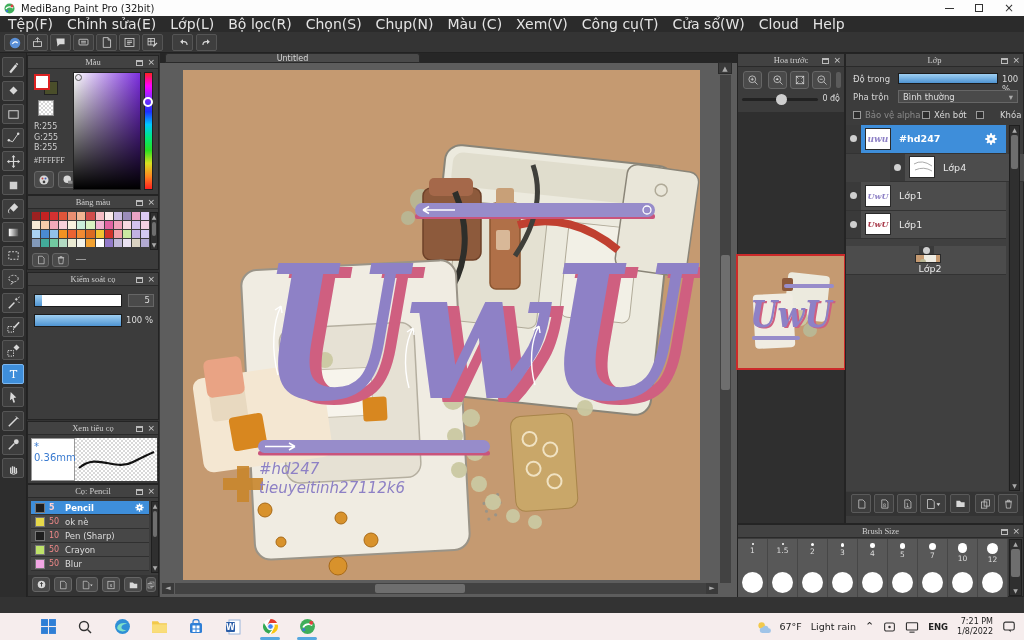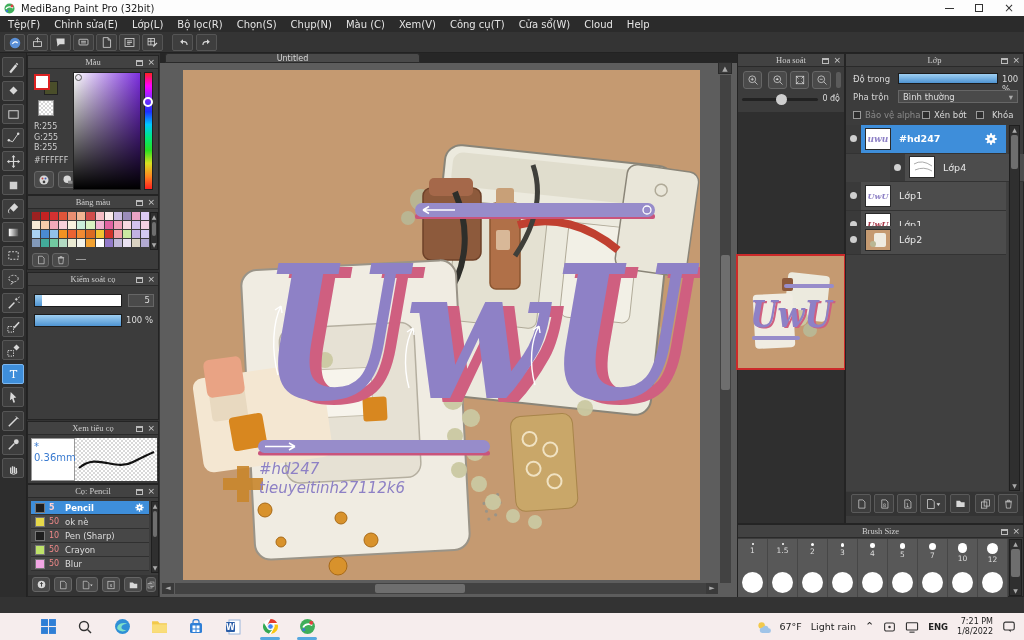--- a/index.html
+++ b/index.html
@@ -14,21 +14,21 @@
   #titlebar .app-title { margin-left:6px; }
   .win-btn { width:30px; height:16px; display:flex; align-items:center; justify-content:center; color:#333; }
   #win-controls { position:absolute; right:0; top:0; display:flex; }
   .restore-glyph { width:8px; height:8px; border:1px solid #333; position:relative; }
   .min-glyph { width:9px; height:1px; background:#333; }
   .close-glyph { font-size:12px; line-height:10px; }
 
   
   #menubar { left:0; top:16px; width:1024px; height:16px; background:#2b2b2b; display:flex;
              align-items:center; gap:14px; padding-left:8px; }
-  .menu-item { color:#e4e4e4; font-size:10px; white-space:nowrap; }
+  .menu-item { color:#e4e4e4; font-size:14px; white-space:nowrap; }
 
   
   #toolbar { left:0; top:32px; width:1024px; height:21px; background:#343434; border-bottom:1px solid #222; }
   .tb-btn { position:absolute; top:2px; width:21px; height:17px; background:#3e3e3e;
             border:1px solid #555; border-radius:2px; display:flex; align-items:center; justify-content:center; }
 
   
   #toolstrip { left:0; top:53px; width:27px; height:544px; background:#2d2d2d; border-right:1px solid #222; }
   .tool-btn { position:absolute; left:2px; width:22px; height:20px; background:#3d3d3d;
               border:1px solid #565656; border-radius:2px; display:flex; align-items:center; justify-content:center; }
@@ -469,21 +469,21 @@
         </div>
     </div>
     <div class="abs" style="left:16px; top:25px; width:14px; height:14px; background:#4a4e2a; border:1px solid #222;"></div>
     <div class="abs" style="left:6px; top:18px; width:16px; height:16px; background:#fff; border:2px solid #d22;"></div>
     <div class="checker-sm abs" style="left:10px; top:44px; width:16px; height:16px; border:1px solid #888;"></div>
     <div class="abs rgb-text" style="left:6px; top:66px;">
       <div>R:255</div>
       <div>G:255</div>
       <div>B:255</div>
     </div>
-    <div class="abs rgb-text" style="left:6px; top:100px;">#FFFFFF</div>
+    <div class="abs rgb-text" style="left:6px; top:100px;font-family:Liberation Serif, serif;">#FFFFFF</div>
     <div class="mini-btn abs" style="left:6px; top:115px; width:20px; height:17px;">
       <svg width="12" height="12" viewBox="0 0 16 16">
         <circle cx="8" cy="8" r="6" fill="#d8d8d8"></circle>
           <circle cx="6" cy="6" r="1.3" fill="#c04040"></circle>
           <circle cx="10" cy="6" r="1.3" fill="#4060c0"></circle>
           <circle cx="8" cy="10.5" r="1.8" fill="#3c3c3c"></circle>
         </svg>
     </div>
     <div class="mini-btn abs" style="left:30px; top:115px; width:20px; height:17px;">
       <svg width="12" height="12" viewBox="0 0 16 16">
@@ -697,21 +697,21 @@
         <svg width="9" height="10" viewBox="0 0 16 16">
             <rect x="2" y="5" width="8" height="9" stroke="#d8d8d8" fill="none"></rect>
             <rect x="6" y="2" width="8" height="9" stroke="#d8d8d8" fill="none"></rect>
           </svg>
       </div>
     </div>
   </div>
 
   <div class="panel abs" style="left:737px; top:53px; width:108px; height:471px;">
     <div class="panel-header">
-      <div class="panel-title">Hoa soát</div>
+      <div class="panel-title">Hoa trước</div>
       <div class="ph-icons">
           <span class="popout-ic"></span>
           <span class="close-ic">×</span>
         </div>
     </div>
     <div class="mini-btn abs" style="left:5px; top:17px; width:19px; height:18px;">
       <svg width="12" height="12" viewBox="0 0 16 16">
           <circle cx="7" cy="7" r="4.5" stroke="#d8d8d8" fill="none"></circle>
           <path d="M10.5 10.5 L14 14 M5 7 h4 M7 5 v4" stroke="#d8d8d8"></path>
         </svg>
@@ -775,21 +775,21 @@
         <span style="color:#aaa;">▾</span>
     </div>
     <div class="abs" style="left:7px; top:56px; display:flex; align-items:center; gap:4px;">
       <span class="chk"></span>
         <span class="lbl9 dim">Bảo vệ alpha</span>
     </div>
     <div class="abs" style="left:76px; top:56px; display:flex; align-items:center; gap:4px;">
       <span class="chk"></span>
         <span class="lbl9">Xén bớt</span>
     </div>
-    <div class="abs" style="left:130px; top:56px; display:flex; align-items:center; gap:8px;">
+    <div class="abs" style="left:130px; top:56px; display:flex; align-items:center; gap:16px;">
       <span class="chk"></span>
         <span class="lbl9">Khóa</span>
     </div>
     <div id="layer-rows" class="abs" style="left:0; top:71px; width:162px; height:366px; background:#404040;">
         <div class="layer-row selected" style="top: 0px;">
           <div class="layer-dotcol">
             <div class="layer-dot"></div>
           </div>
           <div class="layer-thumb">
             <span style="font-family:DejaVu Serif,serif;font-style:italic;font-weight:bold;font-size:9px;color:#8e81c6">uwu</span>
@@ -825,21 +825,21 @@
         </div>
         <div class="layer-row" style="top: 85.5px;">
           <div class="layer-dotcol">
             <div class="layer-dot"></div>
           </div>
           <div class="layer-thumb checker-sm">
             <span style="font-family:DejaVu Serif,serif;font-style:italic;font-weight:bold;font-size:8px;color:#a83a4a">UwU</span>
           </div>
           <span class="layer-name">Lớp1</span>
         </div>
-        <div class="layer-row" style="top: 101px;">
+        <div class="layer-row" style="top: 121px; flex-direction: column;">
           <div class="layer-dotcol">
             <div class="layer-dot"></div>
           </div>
           <div class="layer-thumb">
             <svg width="26" height="22">
               <rect width="26" height="22" fill="#c59a71"></rect>
               <rect x="8" y="4" width="12" height="14" rx="2" fill="#efece2"></rect>
               <circle cx="7" cy="15" r="3" fill="#b9b794"></circle>
             </svg>
           </div>

